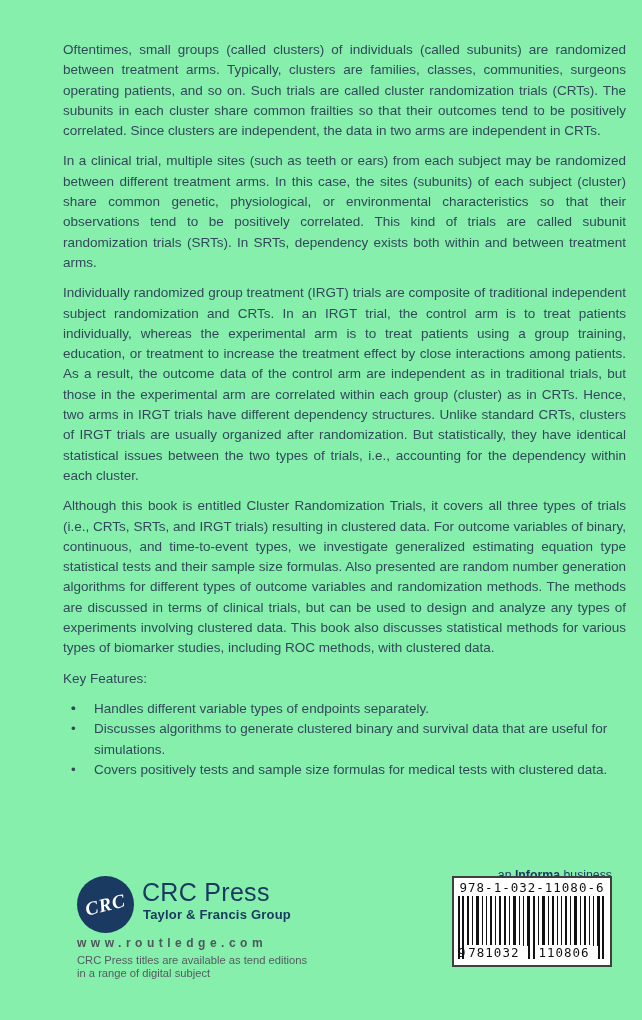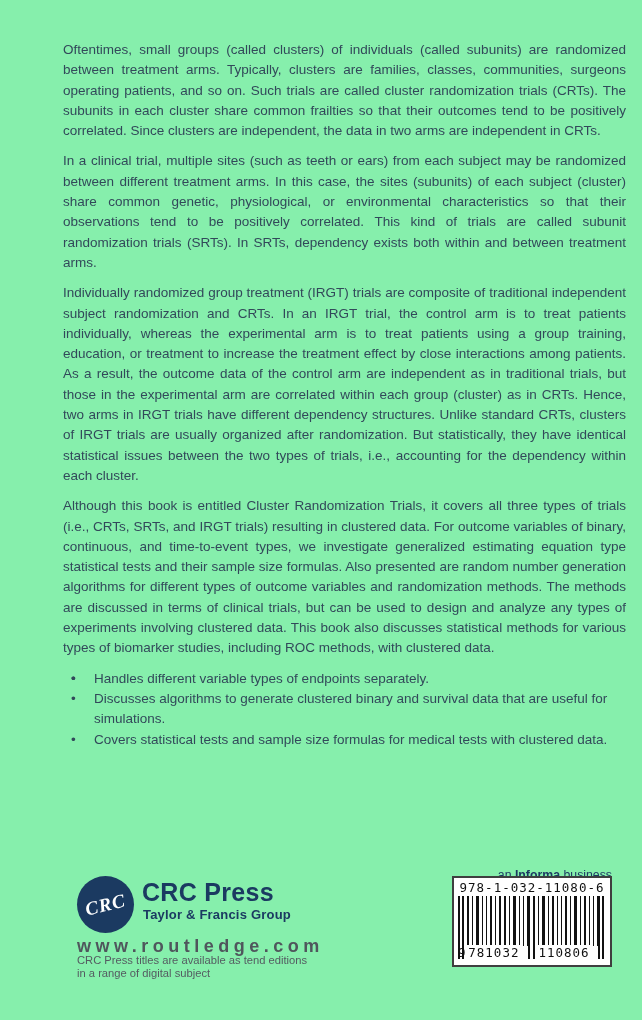--- a/index.html
+++ b/index.html
@@ -11,25 +11,25 @@
   .kf{font-size:13.5px;line-height:20.3px;margin:10px 0 10px 0;color:#32495a;}
   ul.features{list-style:none;margin:0;padding:0;}
   ul.features li{position:relative;padding-left:31px;font-size:13.5px;line-height:20.3px;
         color:#32495a;}
   ul.features .marker{position:absolute;left:8px;top:0;font-size:13.5px;}
   
   .logo-circle{position:absolute;left:77px;top:876px;width:57px;height:57px;border-radius:50%;
         background:#1b3a61;display:flex;align-items:center;justify-content:center;}
   .logo-circle .crc{font-family:"Liberation Serif",serif;font-style:italic;font-weight:bold;
         color:#ffffff;font-size:19px;letter-spacing:1px;transform:rotate(-14deg);}
-  .press-name{position:absolute;left:142px;top:878px;font-size:25px;font-weight:700;
+  .press-name{position:absolute;left:142px;top:878px;font-size:25px;font-weight:400;
         color:#1b3a61;letter-spacing:0.3px;}
   .press-group{position:absolute;left:143px;top:907px;font-size:13px;font-weight:bold;
         color:#1b3a61;letter-spacing:0.2px;}
-  .website{position:absolute;left:77px;top:936px;font-size:18px;font-weight:bold;
+  .website{position:absolute;left:77px;top:936px;font-size:12px;font-weight:bold;
         color:#4f565c;letter-spacing:4.5px;}
   .ebook1{position:absolute;left:77px;top:954px;font-size:11.2px;color:#545b61;}
   .ebook2{position:absolute;left:77px;top:967px;font-size:11.2px;color:#545b61;}
   
   .informa{position:absolute;right:30px;top:858px;font-size:12.3px;color:#1b3a61;margin-top:10px;}
   .informa b{font-weight:bold;}
   .bcode{position:absolute;left:452px;top:876px;width:160px;height:91px;background:#ffffff;
         border:2px solid #3f3f3f;box-sizing:border-box;}
   .isbn-top{margin-top:2px;text-align:center;font-family:"DejaVu Sans Mono",monospace;
         font-size:12.5px;letter-spacing:1px;color:#111111;white-space:nowrap;}
@@ -49,36 +49,37 @@
 <body>
 
 <div id="app">
 
   <div class="content">
     <p class="para">Oftentimes, small groups (called clusters) of individuals (called subunits) are randomized between treatment arms. Typically, clusters are families, classes, communities, surgeons operating patients, and so on. Such trials are called cluster randomization trials (CRTs). The subunits in each cluster share common frailties so that their outcomes tend to be positively correlated. Since clusters are independent, the data in two arms are independent in CRTs.</p>
     <p class="para">In a clinical trial, multiple sites (such as teeth or ears) from each subject may be randomized between different treatment arms. In this case, the sites (subunits) of each subject (cluster) share common genetic, physiological, or environmental characteristics so that their observations tend to be positively correlated. This kind of trials are called subunit randomization trials (SRTs). In SRTs, dependency exists both within and between treatment arms.</p>
     <p class="para">Individually randomized group treatment (IRGT) trials are composite of traditional independent subject randomization and CRTs. In an IRGT trial, the control arm is to treat patients individually, whereas the experimental arm is to treat patients using a group training, education, or treatment to increase the treatment effect by close interactions among patients. As a result, the outcome data of the control arm are independent as in traditional trials, but those in the experimental arm are correlated within each group (cluster) as in CRTs. Hence, two arms in IRGT trials have different dependency structures. Unlike standard CRTs, clusters of IRGT trials are usually organized after randomization. But statistically, they have identical statistical issues between the two types of trials, i.e., accounting for the dependency within each cluster.</p>
     <p class="para">Although this book is entitled Cluster Randomization Trials, it covers all three types of trials (i.e., CRTs, SRTs, and IRGT trials) resulting in clustered data. For outcome variables of binary, continuous, and time-to-event types, we investigate generalized estimating equation type statistical tests and their sample size formulas. Also presented are random number generation algorithms for different types of outcome variables and randomization methods. The methods are discussed in terms of clinical trials, but can be used to design and analyze any types of experiments involving clustered data. This book also discusses statistical methods for various types of biomarker studies, including ROC methods, with clustered data.</p>
 
+    <p class="kf">Key Features:</p>
 
     <ul class="features">
       <li>
         <span class="marker">•</span>
       </li>
       <li>
         <span class="marker">•</span>
         <span>Handles different variable types of endpoints separately.</span>
       </li>
       <li>
         <span class="marker">•</span>
         <span>Discusses algorithms to generate clustered binary and survival data that are useful for simulations.</span>
       </li>
       <li>
         <span class="marker">•</span>
-        <span>Covers statistical tests and sample size formulas for medical tests with clustered data.</span>
+        <span>Covers positively tests and sample size formulas for medical tests with clustered data.</span>
       </li>
     </ul>
   </div>
 
   <div class="logo-circle">
     <span class="crc">CRC</span>
   </div>
   <div class="press-name">CRC Press</div>
   <div class="press-group">Taylor &amp; Francis Group</div>
   <div class="website">www.routledge.com</div>

